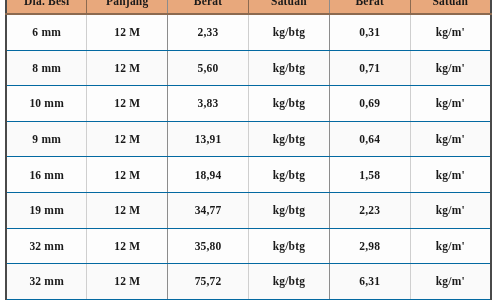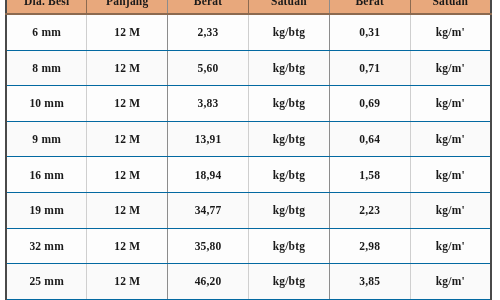--- a/index.html
+++ b/index.html
@@ -163,28 +163,20 @@
           </tr>
           <tr>
             <td>32 mm</td>
             <td class="group-edge">12 M</td>
             <td>35,80</td>
             <td class="group-edge">kg/btg</td>
             <td>2,98</td>
             <td>kg/m'</td>
           </tr>
           <tr>
-            <td>25 mm</td>
-            <td class="group-edge">12 M</td>
-            <td>46,20</td>
-            <td class="group-edge">kg/btg</td>
-            <td>3,85</td>
-            <td>kg/m'</td>
-          </tr>
-          <tr>
             <td>32 mm</td>
             <td class="group-edge">12 M</td>
             <td>75,72</td>
             <td class="group-edge">kg/btg</td>
             <td>6,31</td>
             <td>kg/m'</td>
           </tr>
         </tbody>
     </table>
 

